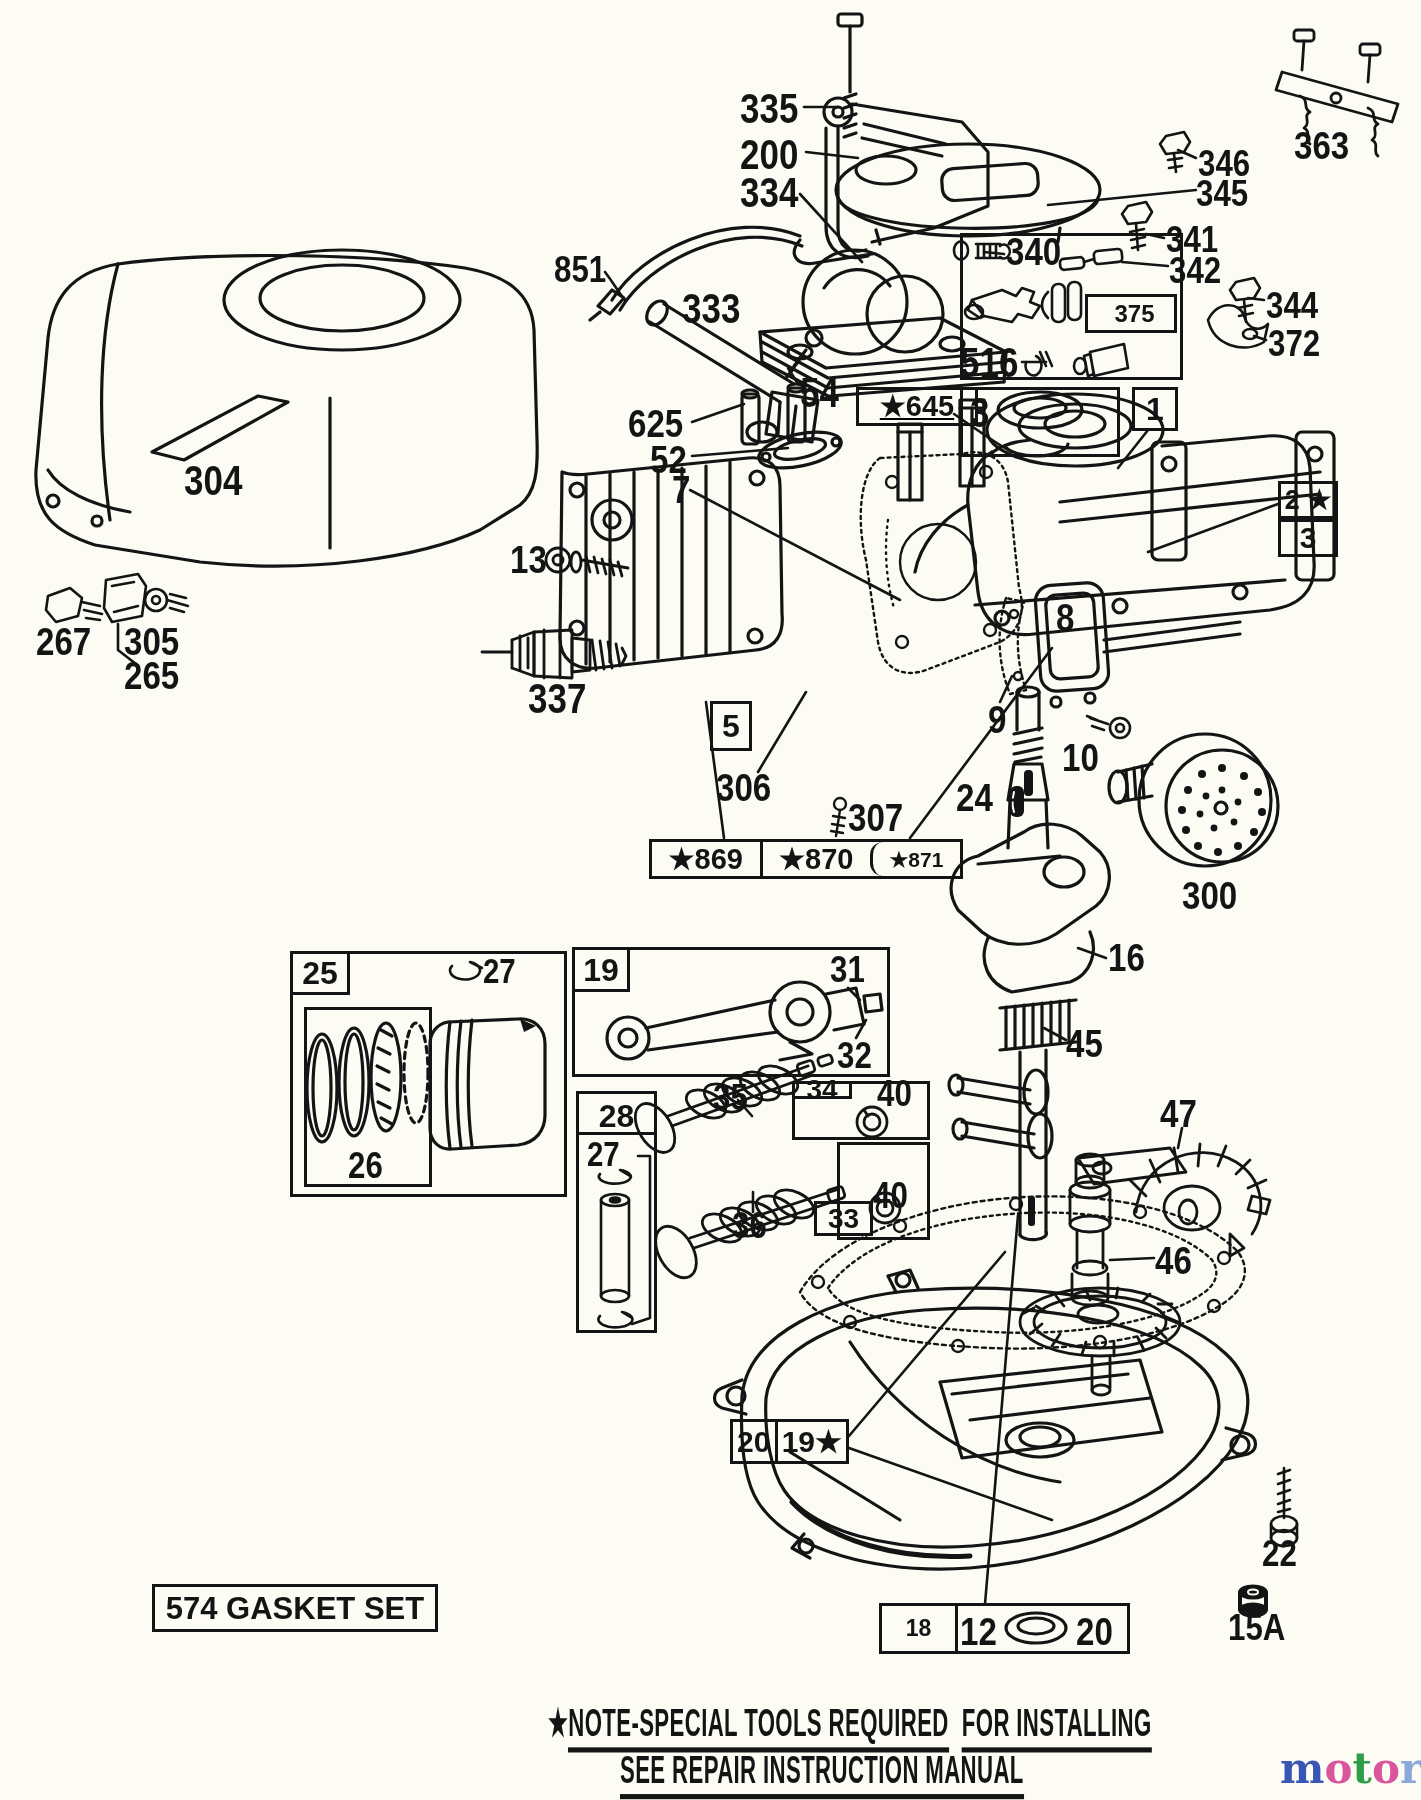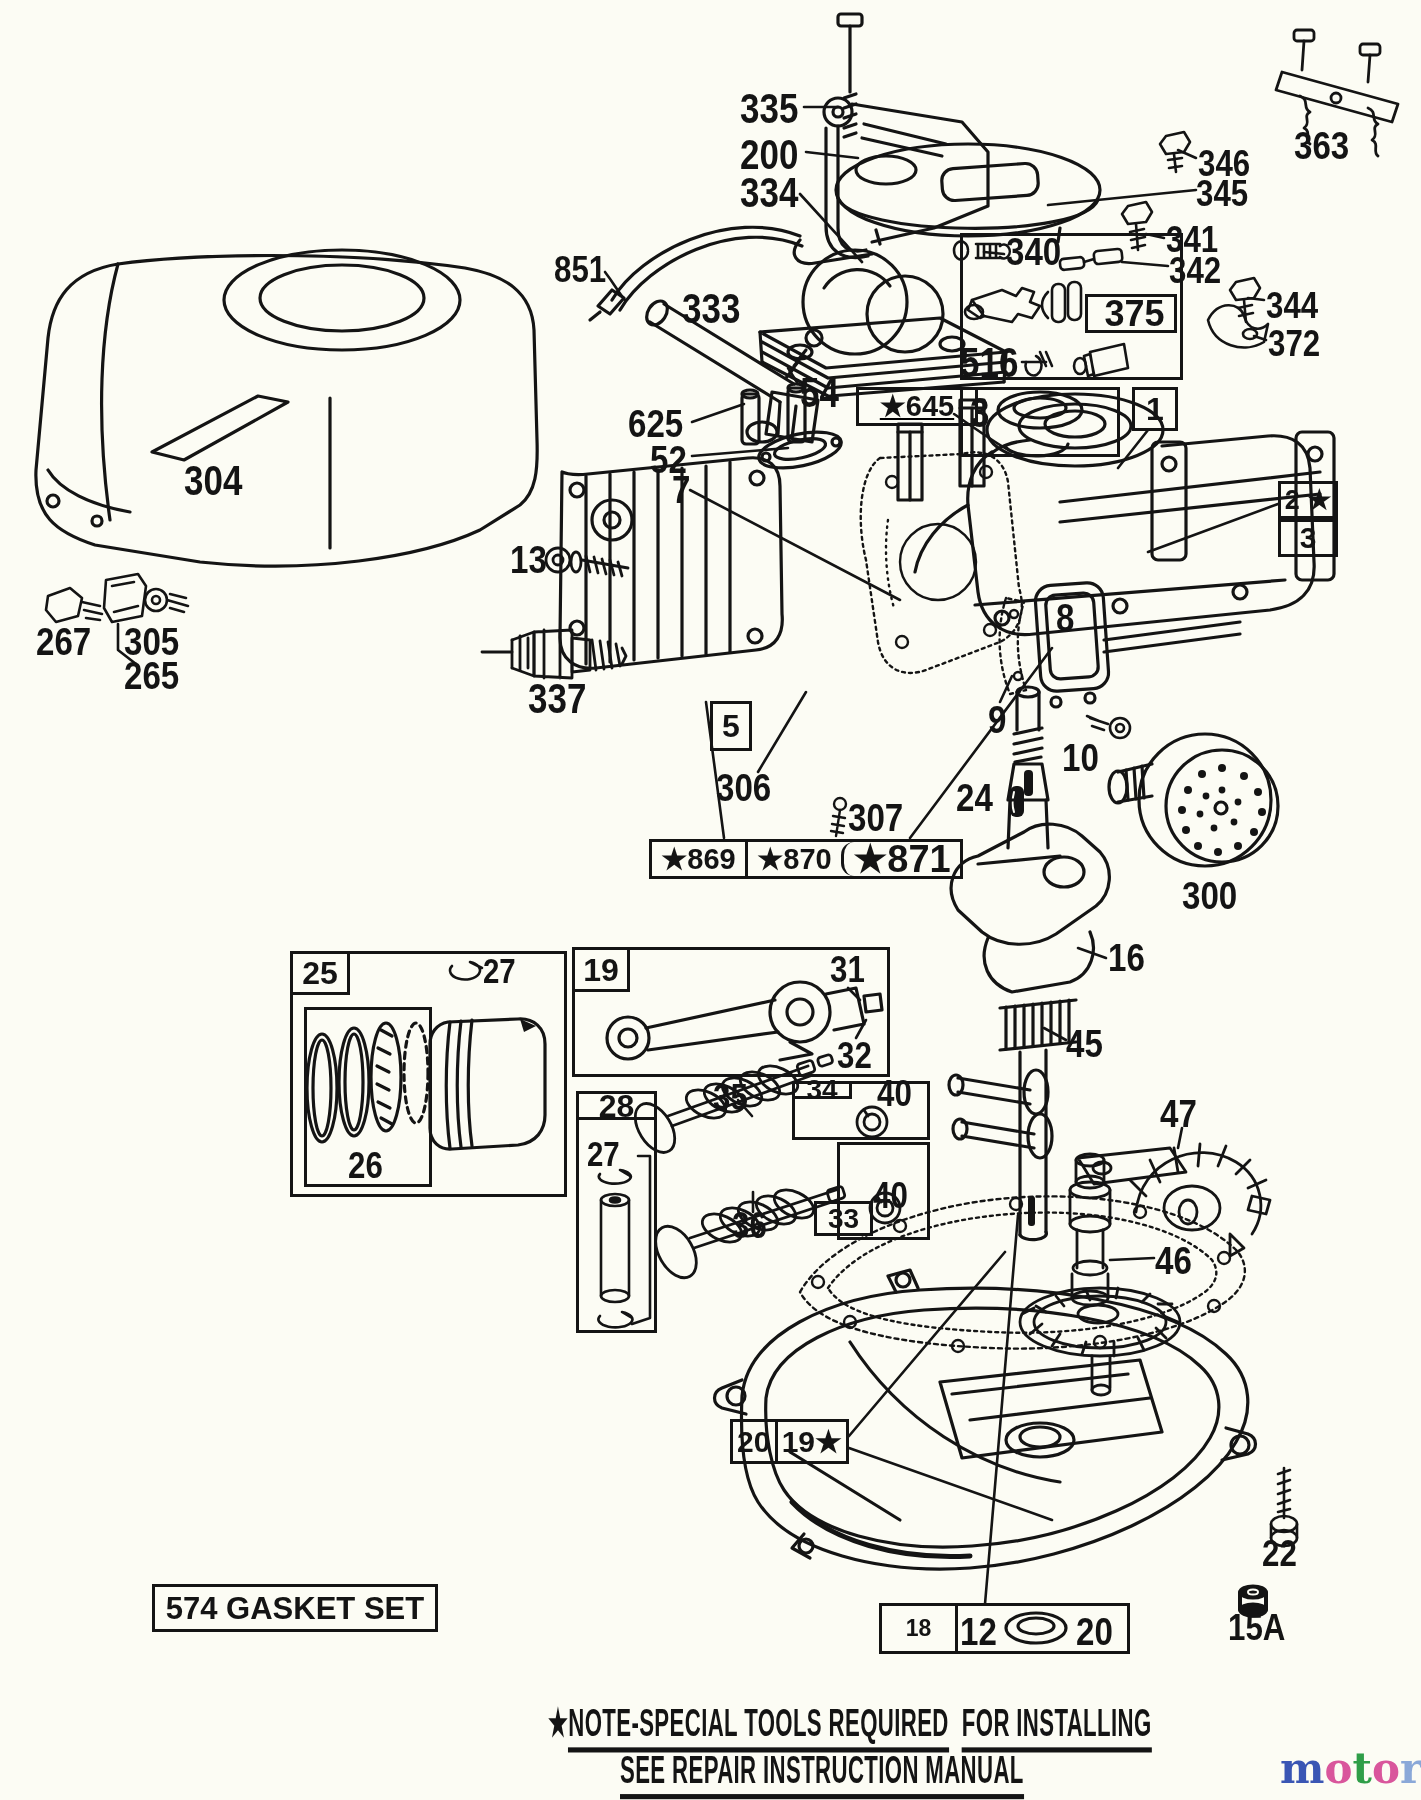--- a/index.html
+++ b/index.html
@@ -523,54 +523,54 @@
       <div class="plabel" style="left: 1155px; top: 1241px; font-size: 36px;">46</div>
       <div class="plabel" style="left: 960px; top: 1612px; font-size: 36px;">12</div>
       <div class="plabel" style="left: 1076px; top: 1612px; font-size: 36px;">20</div>
       <div class="plabel" style="left: 1262px; top: 1534px; font-size: 34px;">22</div>
       <div class="plabel" style="left: 1228px; top: 1608px; font-size: 34px;">15A</div>
     </div>
 
 <div id="boxes">
       <div class="pbox" style="left: 960px; top: 233px; width: 223px; height: 147px;"></div>
       <div class="pbox" style="left: 1085px; top: 294px; width: 92px; height: 39px;">
-        <span class="pcell" style="font-size: 36px; padding-left: 7px;">375</span>
+        <span class="pcell" style="font-size: 24px; padding-left: 7px;">375</span>
       </div>
       <div class="pbox" style="left: 856px; top: 387px; width: 122px; height: 39px; text-decoration: underline;">
         <span class="pcell" style="font-size: 29px;">★645</span>
       </div>
       <div class="pbox" style="left: 960px; top: 387px; width: 160px; height: 70px;"></div>
       <div class="pbox" style="left: 1132px; top: 387px; width: 46px; height: 44px;">
         <span class="pcell" style="font-size: 32px;">1</span>
       </div>
       <div class="pbox" style="left: 1278px; top: 481px; width: 60px; height: 38px;">
         <span class="pcell" style="font-size: 27px;">2 ★</span>
       </div>
       <div class="pbox" style="left: 1278px; top: 519px; width: 60px; height: 38px;">
         <span class="pcell" style="font-size: 30px;">3</span>
       </div>
       <div class="pbox" style="left: 710px; top: 701px; width: 42px; height: 50px;">
         <span class="pcell" style="font-size: 32px;">5</span>
       </div>
       <div class="pbox" style="left: 649px; top: 839px; width: 314px; height: 40px;">
         <span class="pcell" style="font-size: 29px;">★869</span>
         <span class="pcell" style="font-size: 29px; text-align: center;">★870</span>
-        <span class="pcell" style="font-size: 38px; border-radius: 13px;">★871</span>
+        <span class="pcell" style="font-size: 21px; border-radius: 13px;">★871</span>
       </div>
       <div class="pbox" style="left: 290px; top: 951px; width: 277px; height: 246px;"></div>
       <div class="pbox" style="left: 290px; top: 951px; width: 60px; height: 44px;">
         <span class="pcell" style="font-size: 32px;">25</span>
       </div>
       <div class="pbox" style="left: 304px; top: 1007px; width: 128px; height: 180px;"></div>
       <div class="pbox" style="left: 572px; top: 947px; width: 318px; height: 130px;"></div>
       <div class="pbox" style="left: 572px; top: 947px; width: 58px; height: 45px;">
         <span class="pcell" style="font-size: 32px;">19</span>
       </div>
       <div class="pbox" style="left: 576px; top: 1091px; width: 81px; height: 242px;"></div>
-      <div class="pbox" style="left: 576px; top: 1091px; width: 81px; height: 29px;">
+      <div class="pbox" style="left: 576px; top: 1091px; width: 81px; height: 44px; align-items: flex-end;">
         <span class="pcell" style="font-size: 32px;">28</span>
       </div>
       <div class="pbox" style="left: 792px; top: 1081px; width: 138px; height: 59px;"></div>
       <div class="pbox" style="left: 792px; top: 1081px; width: 60px; height: 18px;">
         <span class="pcell" style="font-size: 28px;">34</span>
       </div>
       <div class="pbox" style="left: 837px; top: 1142px; width: 93px; height: 98px;"></div>
       <div class="pbox" style="left: 814px; top: 1201px; width: 59px; height: 35px;">
         <span class="pcell" style="font-size: 28px;">33</span>
       </div>

